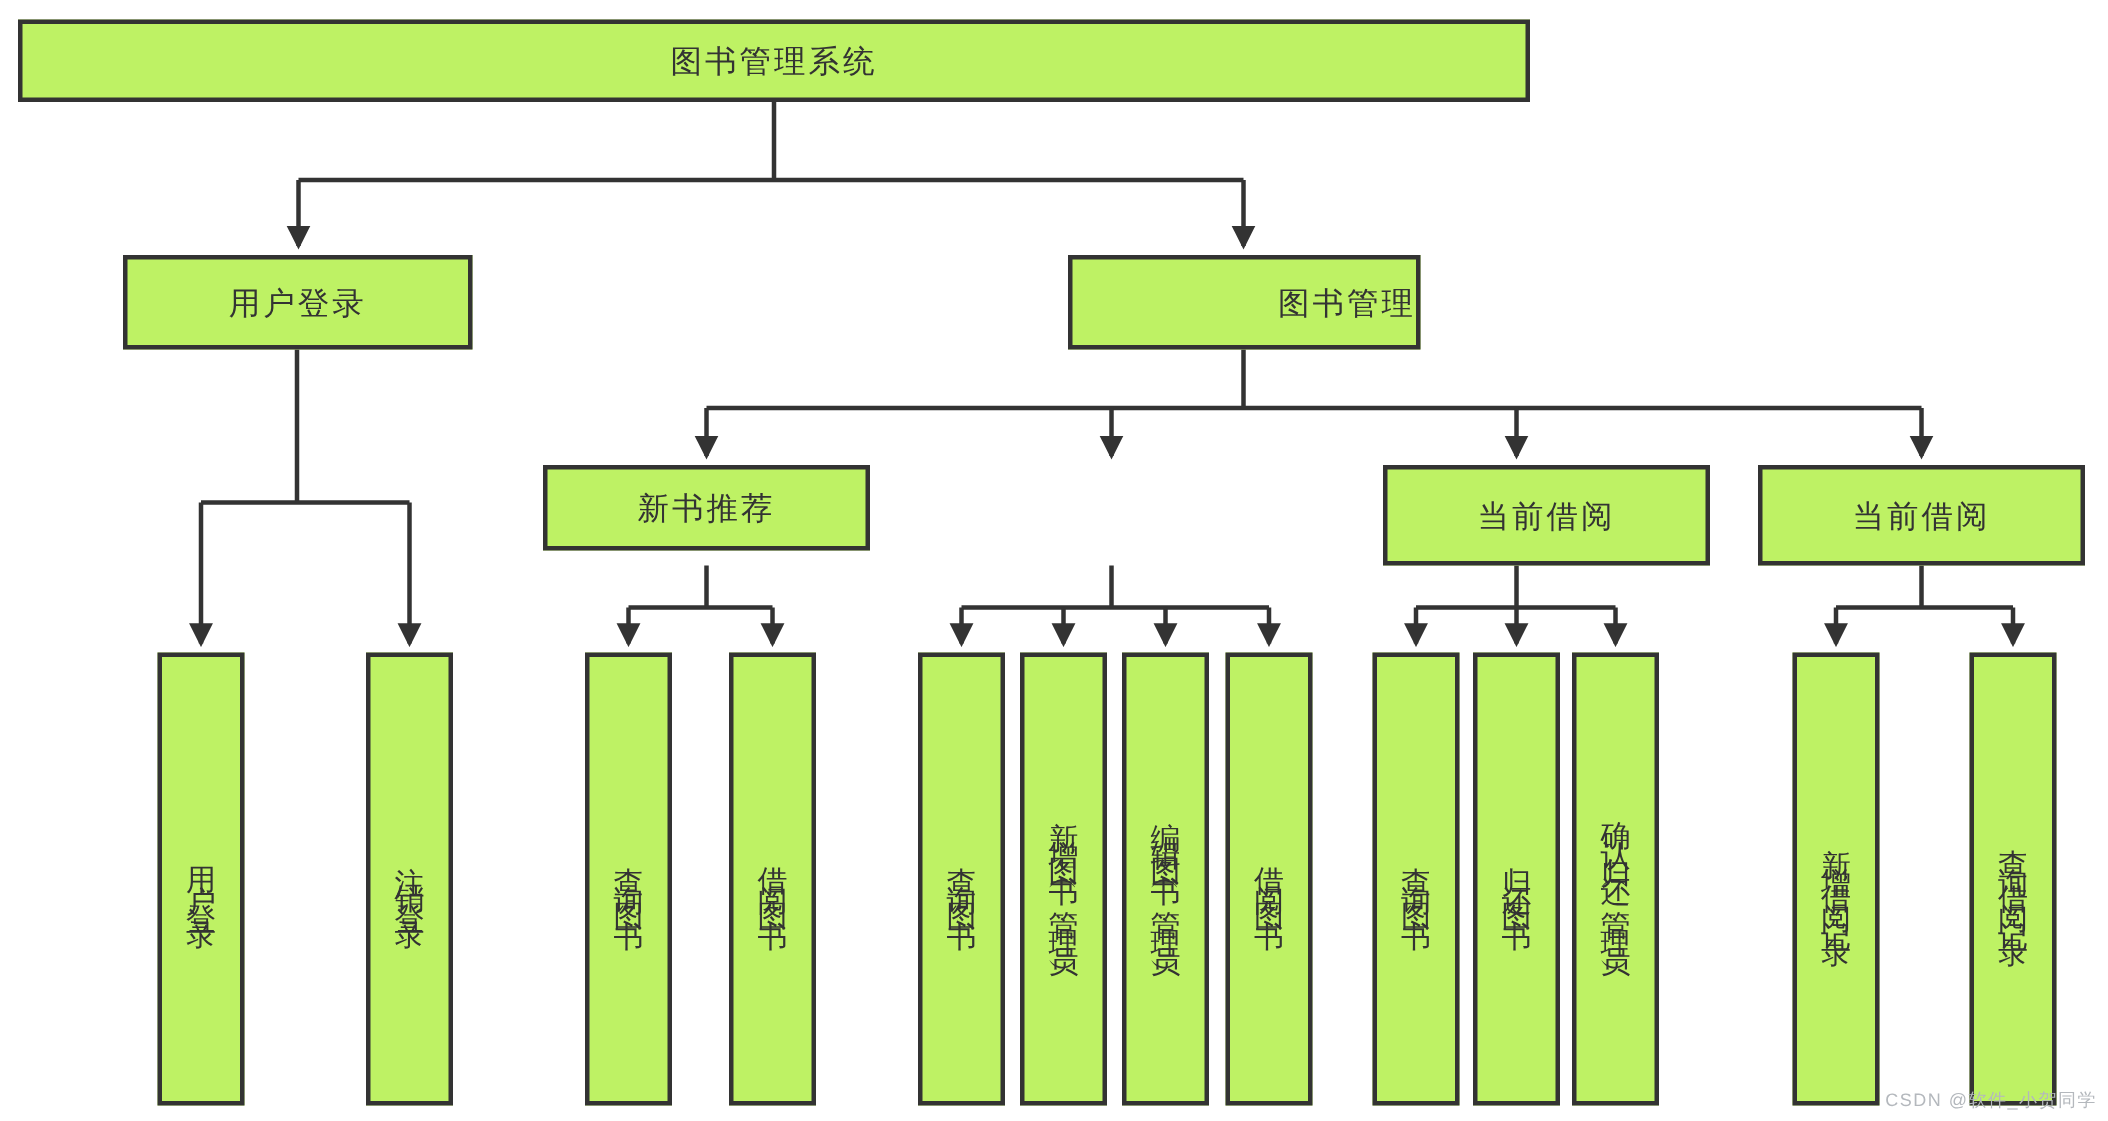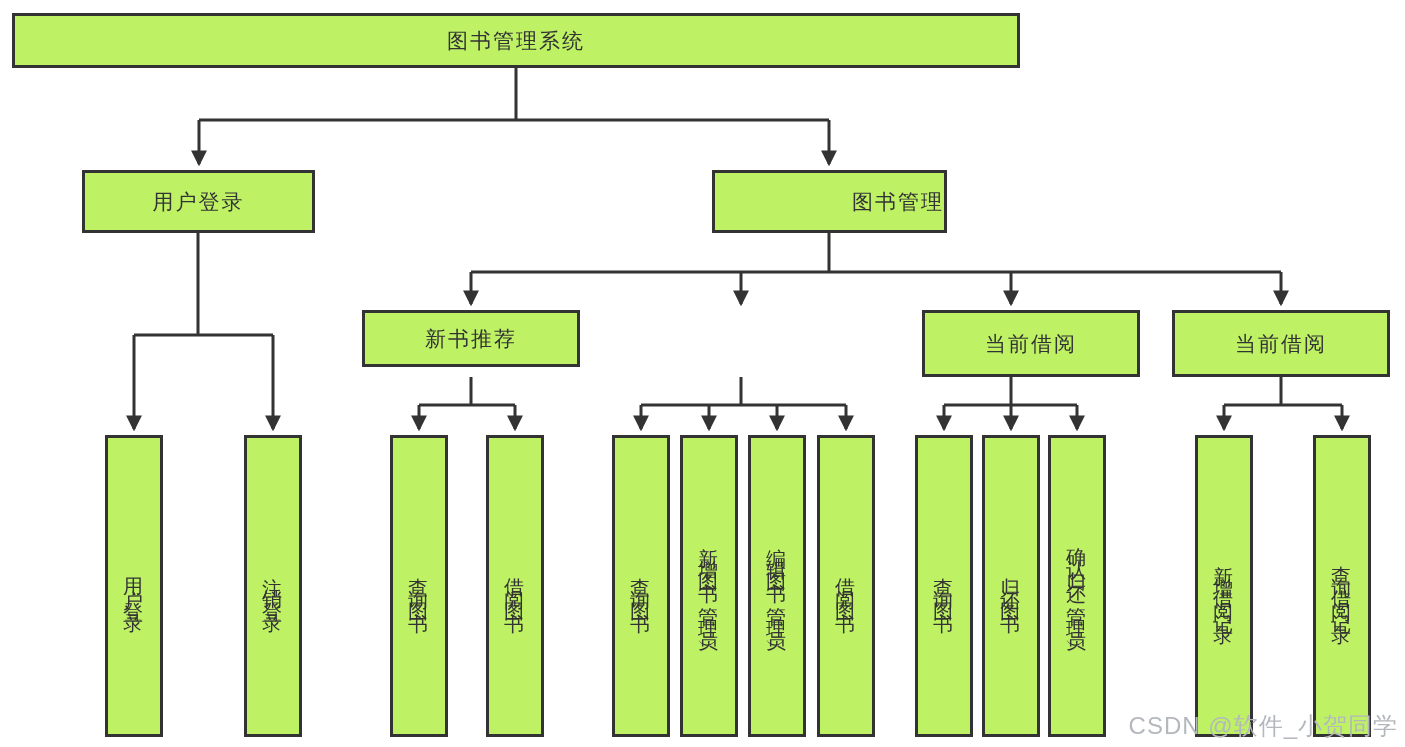--- a/index.html
+++ b/index.html
@@ -38,21 +38,21 @@
     text-orientation: mixed;
     font-size: 20px;
     letter-spacing: 12px;
     white-space: nowrap;
   }
   .leaf { top: 435px; height: 302px; width: 58px; }
   .watermark {
     position: absolute;
     right: 7px;
     bottom: 5px;
-    font-size: 24px;
+    font-size: 12px;
     color: #b4b8bd;
     letter-spacing: 1px;
     z-index: 5;
     white-space: nowrap;
   }
 </style>
 </head>
 <body>
 
 <div class="stage">

